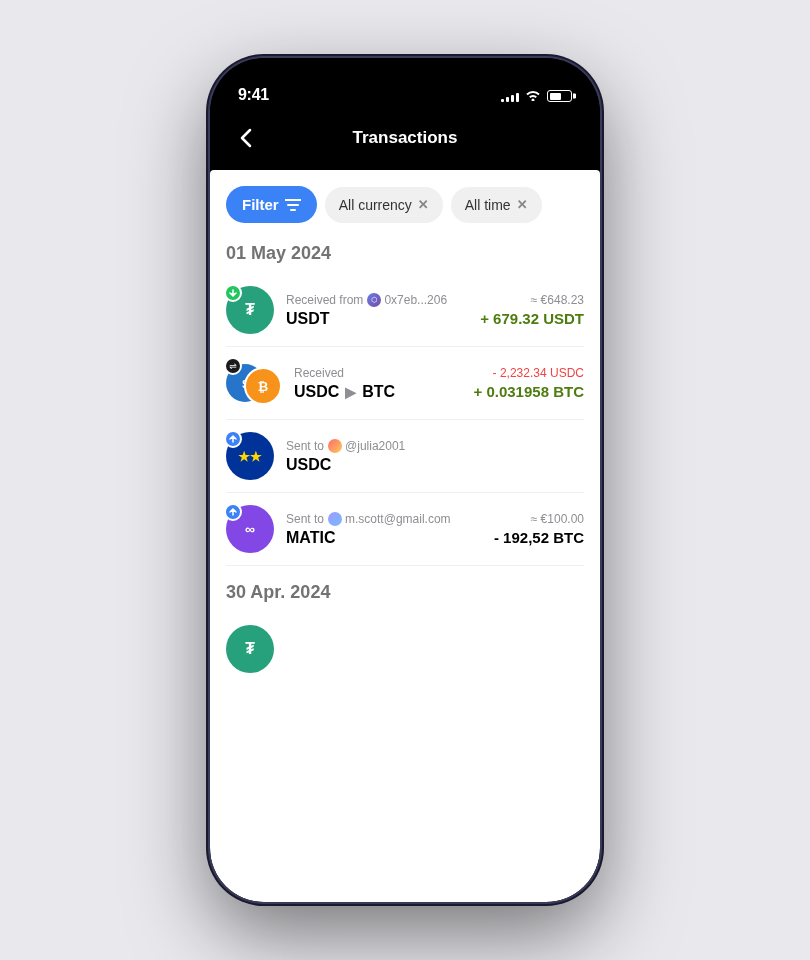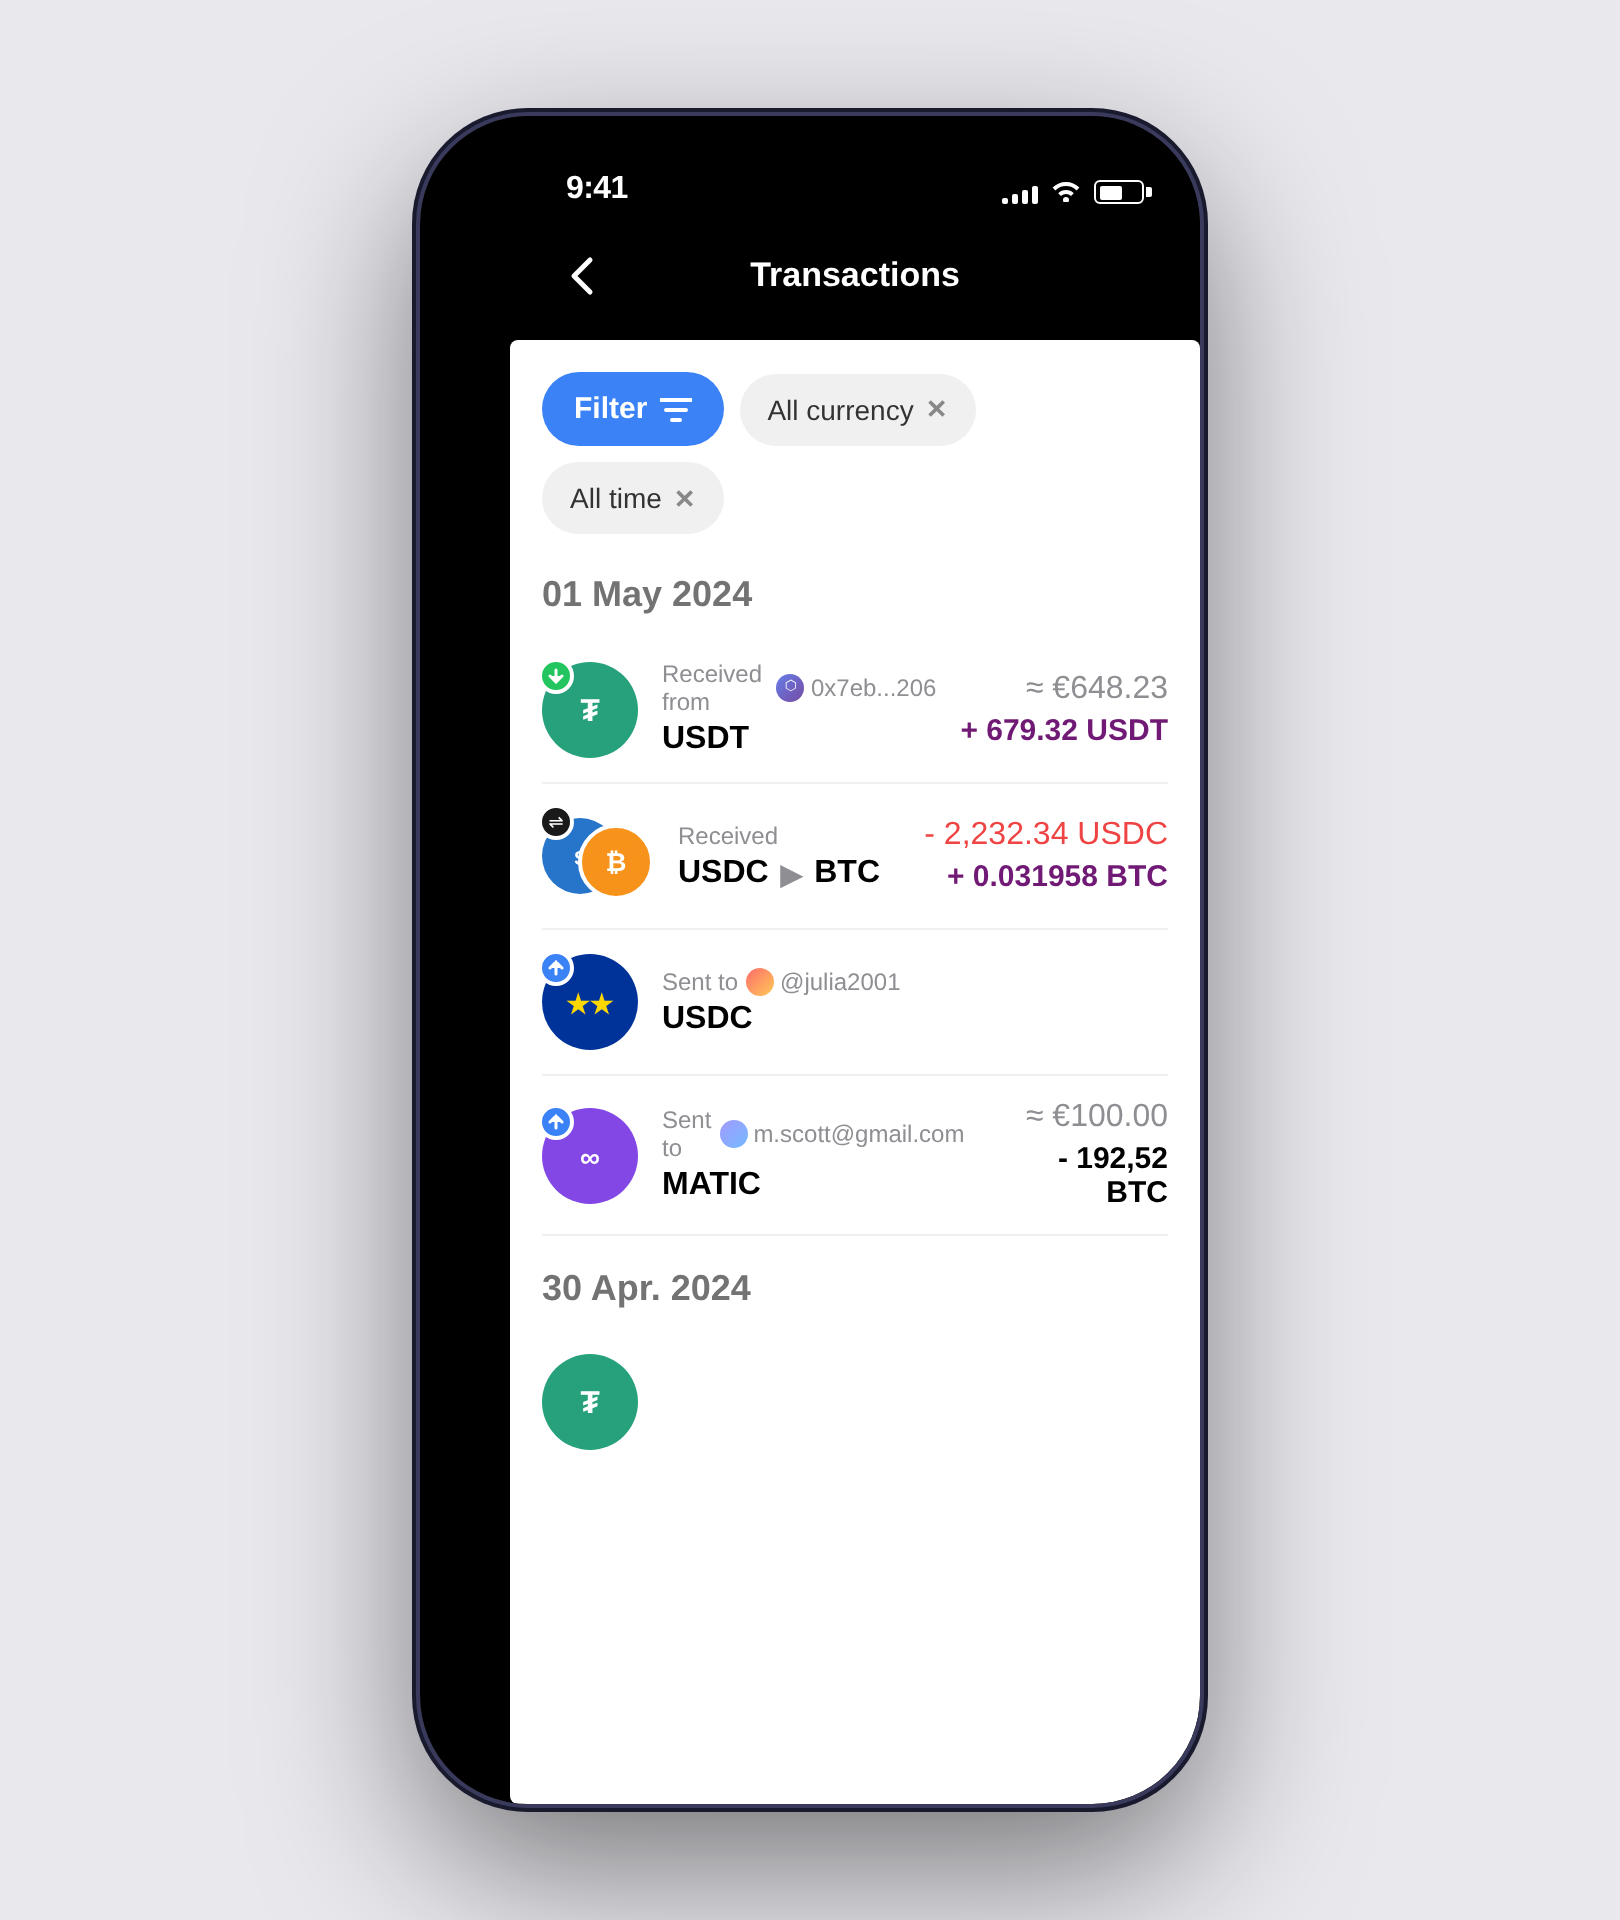--- a/index.html
+++ b/index.html
@@ -52,21 +52,20 @@
 
     .screen {
       position: absolute;
       top: 0;
       left: 0;
       right: 0;
       bottom: 0;
       border-radius: 54px;
       overflow: hidden;
       background: #000;
-      padding-left: 45px;
     }
 
     
     .status-bar {
       background: #000;
       height: 54px;
       display: flex;
       align-items: flex-end;
       justify-content: space-between;
       padding: 0 28px 8px 28px;
@@ -310,30 +309,30 @@
       color: #8e8e93;
       font-size: 14px;
     }
 
     .tx-right {
       text-align: right;
     }
 
     .tx-approx {
       color: #8e8e93;
-      font-size: 16px;
+      font-size: 12px;
       margin-bottom: 3px;
     }
 
     .tx-amount {
       font-size: 15px;
       font-weight: 700;
     }
 
-    .tx-amount.positive { color: #701a75; }
+    .tx-amount.positive { color: #4d7c0f; }
     .tx-amount.negative { color: #000; }
 
     
     .coin-usdt { background: #26a17b; }
     
     .coin-btc { background: #f7931a; }
     
     .coin-eurd { background: #003399; }
     
     .coin-matic { background: #8247e5; }

